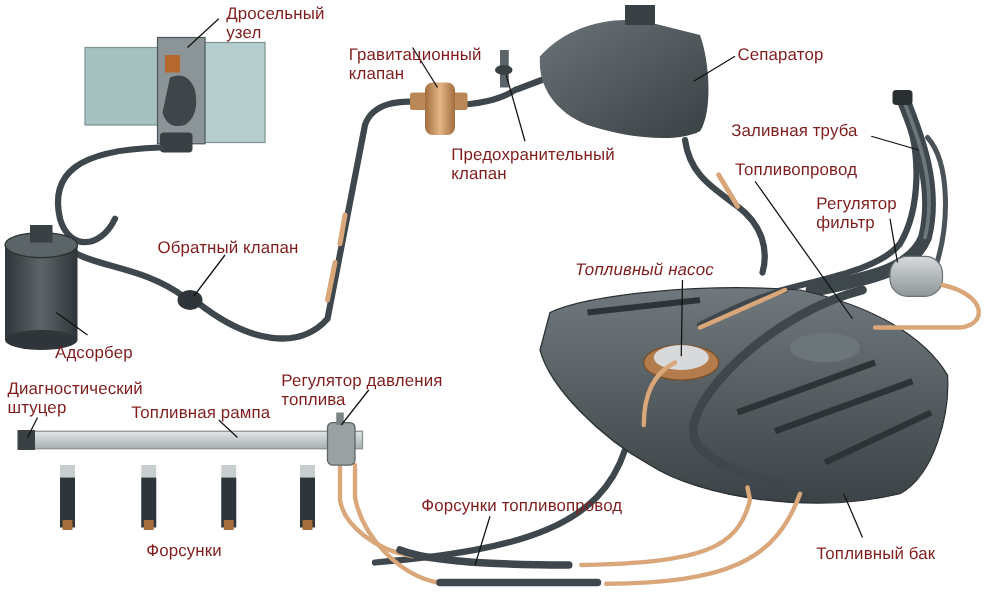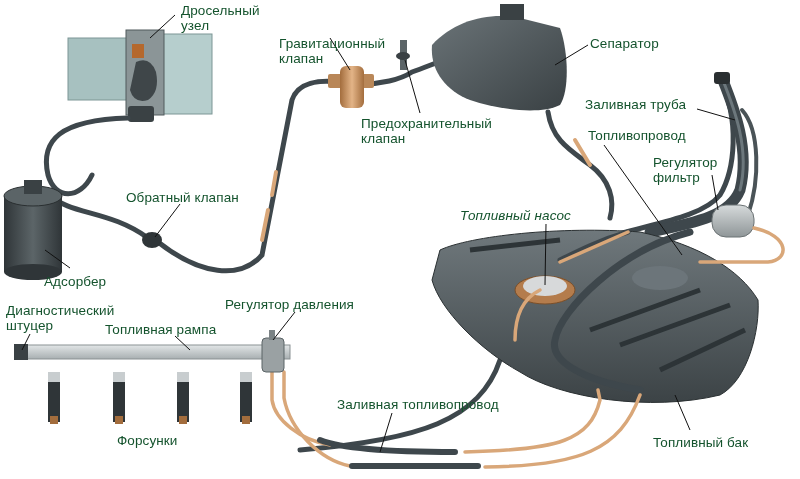--- a/index.html
+++ b/index.html
@@ -1,19 +1,19 @@
 <!DOCTYPE html>
 <html><head>
 <meta charset="utf-8">
 <style>
   html, body { margin:0; padding:0; background:#ffffff; }
   body { width:800px; height:479px; position:relative; overflow:hidden;
          font-family:"Liberation Sans", "DejaVu Sans", sans-serif; }
   #diagram { position:absolute; left:0; top:0; width:800px; height:479px; }
-  .lbl { position:absolute; font-size:13.5px; line-height:15px; color:#14532d;
+  .lbl { position:absolute; font-size:13.5px; line-height:15px; color:#7f1d1d;
          white-space:nowrap; letter-spacing:0.1px; }
   .lbl span { display:block; }
 </style>
 </head>
 <body>
 
 <svg id="diagram" viewBox="0 0 800 479" xmlns="http://www.w3.org/2000/svg">
   <defs>
     <linearGradient id="tankGrad" x1="0" y1="0" x2="0" y2="1">
       <stop offset="0" stop-color="#6f787c"></stop>
@@ -224,25 +224,26 @@
 </div>
 <div class="lbl" style="left:44px; top:274px;">
   <span>Адсорбер</span>
 </div>
 <div class="lbl" style="left:6px; top:303px;">
   <span>Диагностический</span>
   <span>штуцер</span>
 </div>
 <div class="lbl" style="left:225px; top:297px;">
   <span>Регулятор давления</span>
+  <span>топлива</span>
 </div>
 <div class="lbl" style="left:105px; top:322px;">
   <span>Топливная рампа</span>
 </div>
 <div class="lbl" style="left:117px; top:433px;">
   <span>Форсунки</span>
 </div>
 <div class="lbl" style="left:337px; top:397px;">
-  <span>Заливная топливопровод</span>
+  <span>Форсунки топливопровод</span>
 </div>
 <div class="lbl" style="left:653px; top:435px;">
   <span>Топливный бак</span>
 </div>
 
 </body></html>

